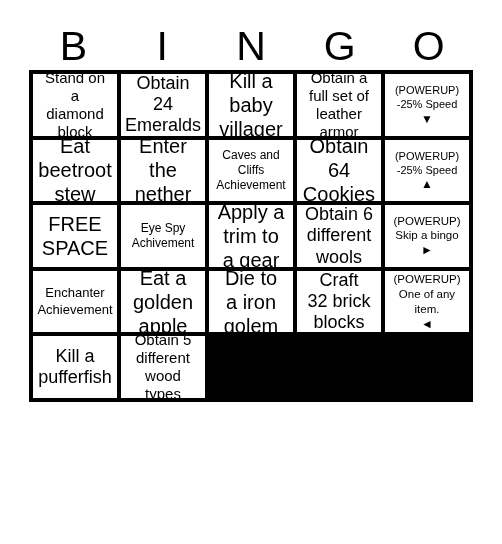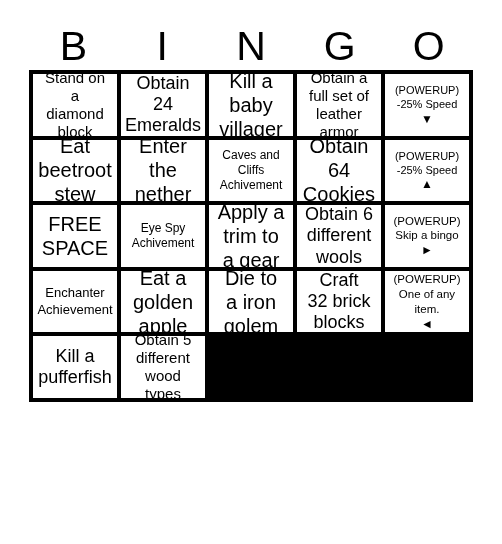--- a/index.html
+++ b/index.html
@@ -130,21 +130,21 @@
 stew</span>
       </div>
       <div class="cell fs-xl">
         <span class="cell-text">Enter
 the
 nether</span>
       </div>
       <div class="cell fs-sm">
         <span class="cell-text">Caves and
 Cliffs
-Achivement</span>
+Achievement</span>
       </div>
       <div class="cell fs-xl">
         <span class="cell-text">Obtain
 64
 Cookies</span>
       </div>
       <div class="cell fs-sm powerup">
         <span class="cell-text"><span class="pu-title">(POWERUP)</span><span class="pu-desc">-25% Speed</span><span class="pu-arrow">▲</span></span>
       </div>
       <div class="cell fs-xl">

